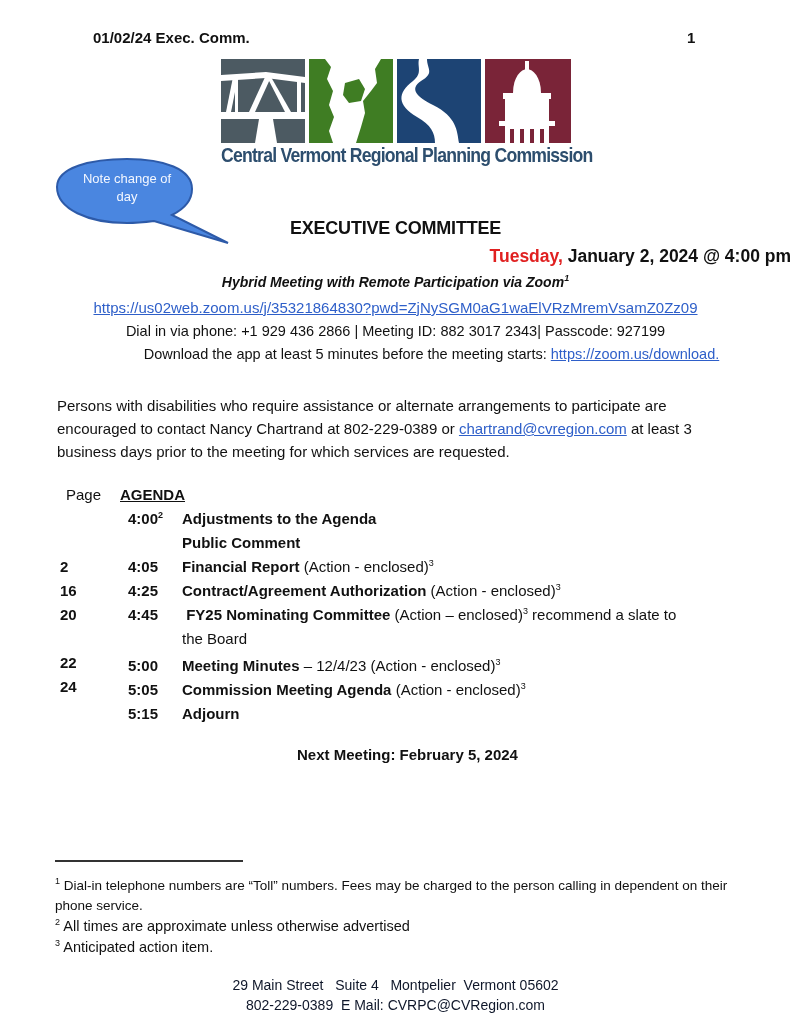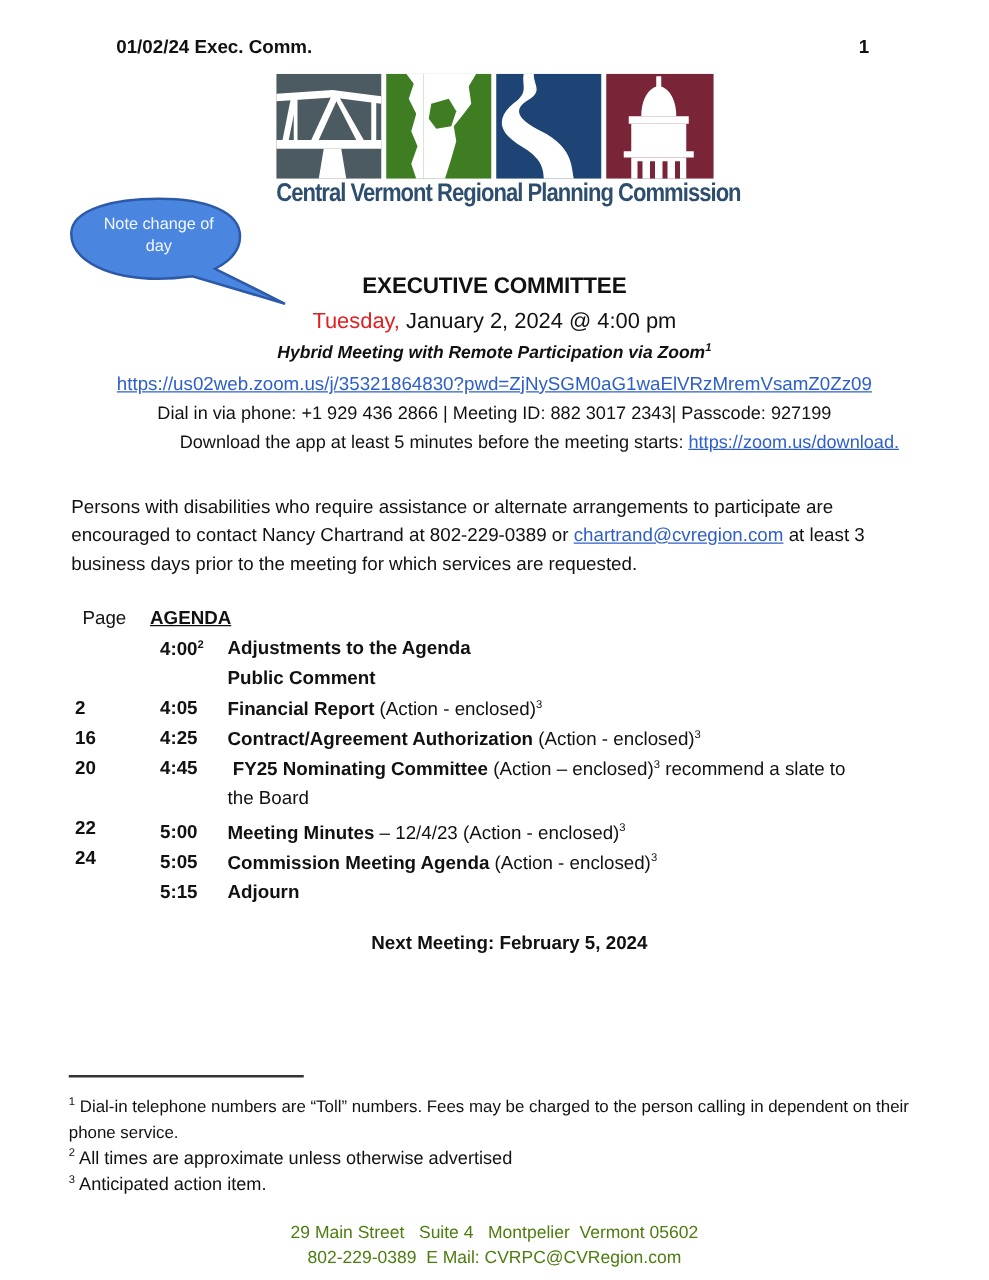--- a/index.html
+++ b/index.html
@@ -10,21 +10,21 @@
   .hdr-right { left: 687px; top: 29px; font-weight: bold; font-size: 15px; }
   .logo { left: 221px; top: 59px; width: 350px; height: 84px; }
   .logo-name { left: 221px; top: 143px; width: 352px; text-align: center; color: #2d4e6e;
                font-family: "Liberation Sans", sans-serif; font-weight: bold; font-size: 20.5px;
                letter-spacing: -0.9px; transform: scaleX(0.86); transform-origin: left top; white-space: nowrap; }
   .bubble { left: 52px; top: 157px; width: 195px; height: 90px; }
   .bubble-text { left: 72px; top: 170px; width: 110px; text-align: center; color: #f3f7ff;
                  font-size: 13px; line-height: 18px; }
   .center { left: 0; width: 791px; text-align: center; }
   .title { top: 218px; font-size: 18px; font-weight: bold; letter-spacing: -0.2px; }
-  .date { top: 246px; font-size: 17.5px; font-weight: normal; }
+  .date { top: 246px; font-size: 17.5px; font-weight: bold; text-align: right; }
   .date .red { color: #e02020; }
   .hybrid { top: 273px; font-size: 14px; font-weight: bold; font-style: italic; }
   .hybrid sup { font-size: 9px; }
   .link { color: #2e5fc9; text-decoration: underline; }
   .zoomurl { top: 299px; font-size: 15px; }
   .dial { top: 323px; font-size: 14.5px; }
   .dl { top: 346px; font-size: 14.5px; margin-left: 36px; }
   .para { left: 57px; top: 394px; width: 690px; font-size: 15px; line-height: 23px; }
   .agenda { left: 60px; top: 486px; width: 690px; font-size: 15px; }
   .arow { position: absolute; left: 0; height: 24px; white-space: nowrap; }
@@ -35,21 +35,21 @@
   .aitem sup, .atime sup { font-size: 9px; }
   .page-label { position: absolute; left: 6px; }
   .agenda-label { position: absolute; left: 60px; font-weight: bold; text-decoration: underline; }
   .next { top: 746px; font-size: 15px; font-weight: bold; margin-left: 12px; }
   .fn-rule { left: 55px; top: 860px; width: 188px; height: 2px; background: #333; }
   .fn { left: 55px; width: 690px; font-size: 13.5px; line-height: 20px; }
   .fn sup { font-size: 9px; }
   .fn1 { top: 871px; }
   .fn2 { top: 912px; font-size: 14.5px; }
   .fn3 { top: 933px; font-size: 14.5px; }
-  .footer { left: 0; width: 791px; text-align: center; color: #4d7c0f; font-size: 14px; line-height: 20px; }
+  .footer { left: 0; width: 791px; text-align: center; color: #0f172a; font-size: 14px; line-height: 20px; }
   .foot1 { top: 975px; }
   .foot2 { top: 995px; }
 </style>
 </head>
 <body>
 
 <div class="abs hdr-left">01/02/24 Exec. Comm.</div>
 <div class="abs hdr-right">1</div>
 
 <svg class="abs logo" viewBox="0 0 350 84" xmlns="http://www.w3.org/2000/svg">

